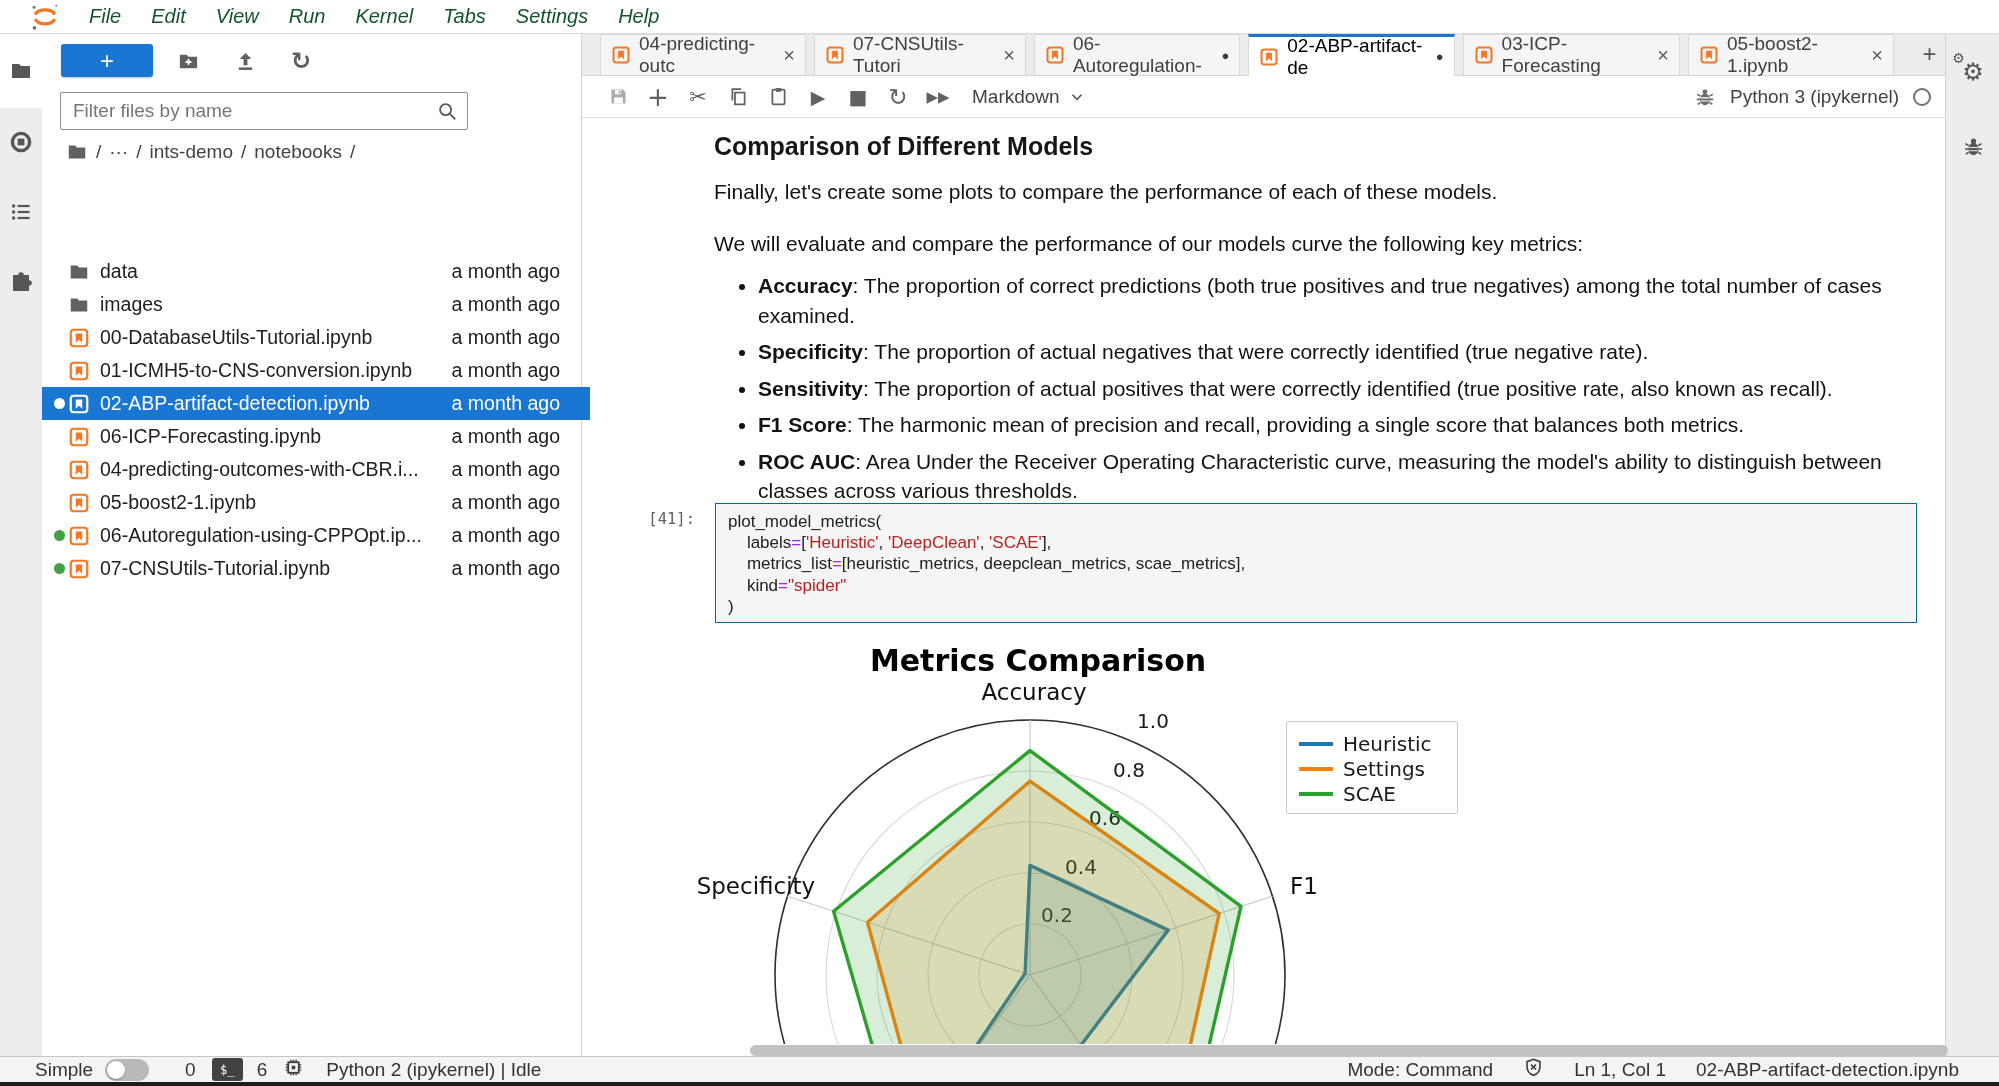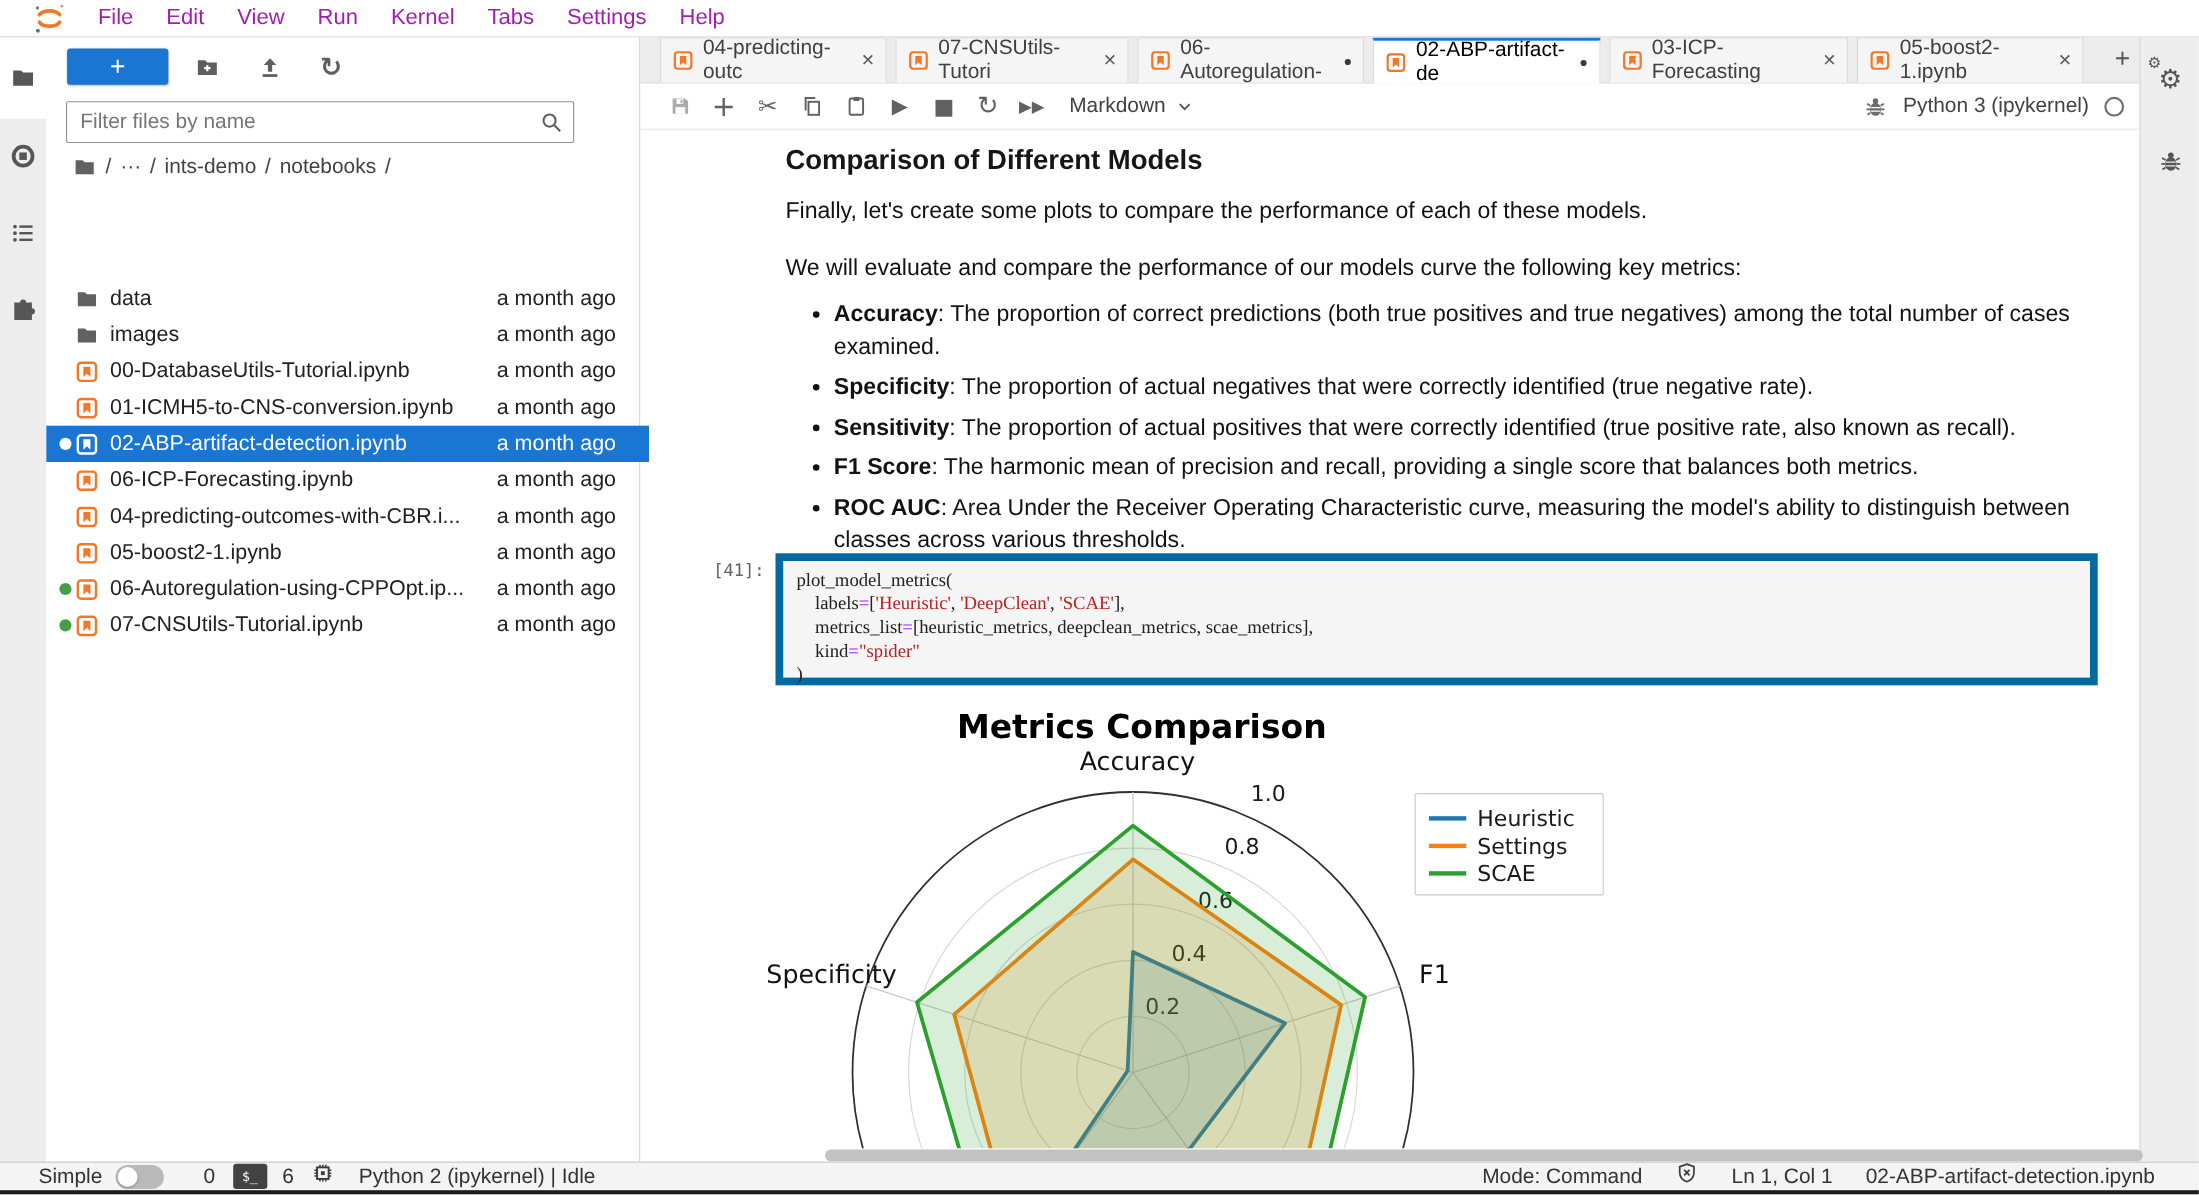--- a/index.html
+++ b/index.html
@@ -4,37 +4,37 @@
 <style>
   * { margin:0; padding:0; box-sizing:border-box; }
   html,body { width:1999px; height:1086px; overflow:hidden; }
   body { position:relative; background:#fff; font-family:"Liberation Sans", sans-serif; color:#333; }
 
   
   #menubar { position:absolute; left:0; top:0; width:1999px; height:34px; background:#fff;
              border-bottom:1px solid #dadada; display:flex; align-items:center; z-index:30; }
   #menubar .logo { width:34px; height:32px; margin-left:28px; display:flex; align-items:center; }
   #menu-items { display:flex; margin-left:12px; }
-  .menu-item { font-size:20px; color:#a21caf; padding:0 15px; line-height:33px; cursor:default; }
+  .menu-item { font-size:20px; color:#14532d; padding:0 15px; line-height:33px; cursor:default;font-style:italic; }
 
   
   #activitybar { position:absolute; left:0; top:34px; width:42px; height:1022px; background:#ededed; z-index:5; }
   #activitybar .active-slot { position:absolute; left:0; top:0; width:42px; height:74px; background:#fff; }
   .act-icon { position:absolute; left:0; width:42px; height:40px; display:flex; align-items:center; justify-content:center; color:#565656; }
   .act-icon svg { width:24px; height:24px; }
 
   
   #sidebar { position:absolute; left:42px; top:34px; width:540px; height:1022px; background:#fff;
              border-right:1px solid #d4d4d4; z-index:4; }
   #new-launcher { position:absolute; left:19px; top:10px; width:92px; height:33px; background:#1976d2; color:#fff;
                   border:none; border-radius:3px; font-size:24px; line-height:30px; box-shadow:0 1px 2px rgba(0,0,0,.25); }
   .sb-tool { position:absolute; top:14px; width:26px; height:26px; color:#5f5f5f; display:flex; align-items:center; justify-content:center; }
   .sb-tool svg { width:23px; height:23px; }
   .sb-tool.refresh { font-size:24px; font-weight:bold; color:#5f5f5f; font-family:"DejaVu Sans", sans-serif; }
-  #filter-box { position:absolute; left:18px; top:58px; width:462px; height:38px; border:1px solid #8f8f8f; border-radius:2px; background:#fff;padding-left:20px; }
+  #filter-box { position:absolute; left:18px; top:58px; width:408px; height:38px; border:1px solid #8f8f8f; border-radius:2px; background:#fff;padding-left:20px; }
   #filter-input { position:absolute; left:12px; top:1px; width:440px; height:34px; border:none; outline:none; font-size:19px; color:#333;
                   font-family:"Liberation Sans", sans-serif; background:transparent; }
   #filter-input::placeholder { color:#767676; }
   #filter-box .mag { position:absolute; right:9px; top:7px; width:22px; height:22px; color:#5a5a5a; }
   #breadcrumb { position:absolute; left:24px; top:104px; height:28px; display:flex; align-items:center; font-size:19px; color:#424242; }
   #breadcrumb .bc-folder { width:22px; height:22px; color:#616161; margin-right:8px; }
   #breadcrumb span { margin-right:8px; }
   #list-header { position:absolute; left:0; top:142px; width:540px; height:34px; border-bottom:1px solid #e0e0e0; font-size:19px; color:#2b2b2b; }
   #list-header .lh-name { position:absolute; left:26px; top:5px; }
   #list-header .sort-caret { position:absolute; left:318px; top:10px; width:15px; height:15px; color:#5a5a5a; }
@@ -77,22 +77,22 @@
   #md-cell { position:absolute; left:132px; top:14px; width:1180px; color:#111; }
   #md-cell h3 { font-size:25px; font-weight:600; color:#161616; margin-bottom:16px; }
   #md-cell p { font-size:21px; line-height:30px; margin-bottom:22px; color:#121212; }
   #md-cell p.second { margin-bottom:12px; }
   #md-cell ul { padding-left:44px; }
   #md-cell li { font-size:21px; line-height:29.5px; margin-bottom:7px; color:#121212; }
   #md-cell li b { font-weight:700; }
 
   #code-prompt { position:absolute; left:28px; top:392px; width:85px; text-align:right;
                  font-family:"DejaVu Sans Mono", monospace; font-size:15.5px; color:#616161; }
-  #code-cell { position:absolute; left:123px; top:385px; width:1202px; height:120px; background:#f5f5f5; border:7px solid #0369a1;
-               padding:7px 12px; font-family:Liberation Serif, serif; font-size:17px; line-height:21.2px; color:#212121; }
+  #code-cell { position:absolute; left:133px; top:385px; width:1202px; height:120px; background:#f5f5f5; border:1px solid #0369a1;
+               padding:7px 12px; font-family:Liberation Sans, sans-serif; font-size:17px; line-height:21.2px; color:#212121; }
   .code-line { white-space:pre; }
   .tk-op { color:#aa22ff; }
   .tk-str { color:#ba2121; }
 
   #figure { position:absolute; left:91px; top:522px; width:950px; height:404px; overflow:hidden; background:#fff; }
   #radar-holder { position:absolute; left:0; top:0; }
   #legend { position:absolute; left:613px; top:81px; width:172px; height:93px; background:rgba(255,255,255,.9);
             border:1px solid #c9c9c9; border-radius:2px; padding:9px 0 0 12px; }
   .lg-row { display:flex; align-items:center; height:25px; }
   .lg-line { width:34px; height:4px; margin-right:10px; flex:none; }

